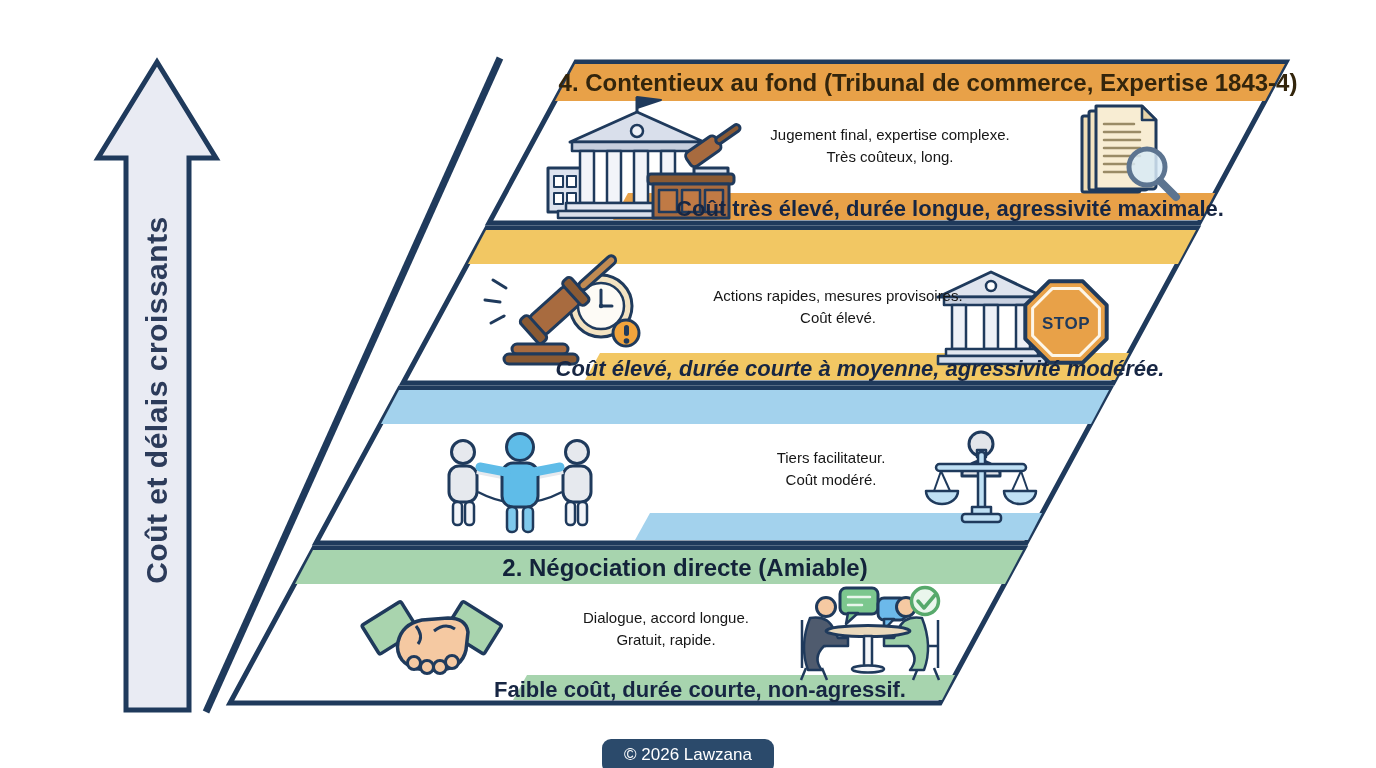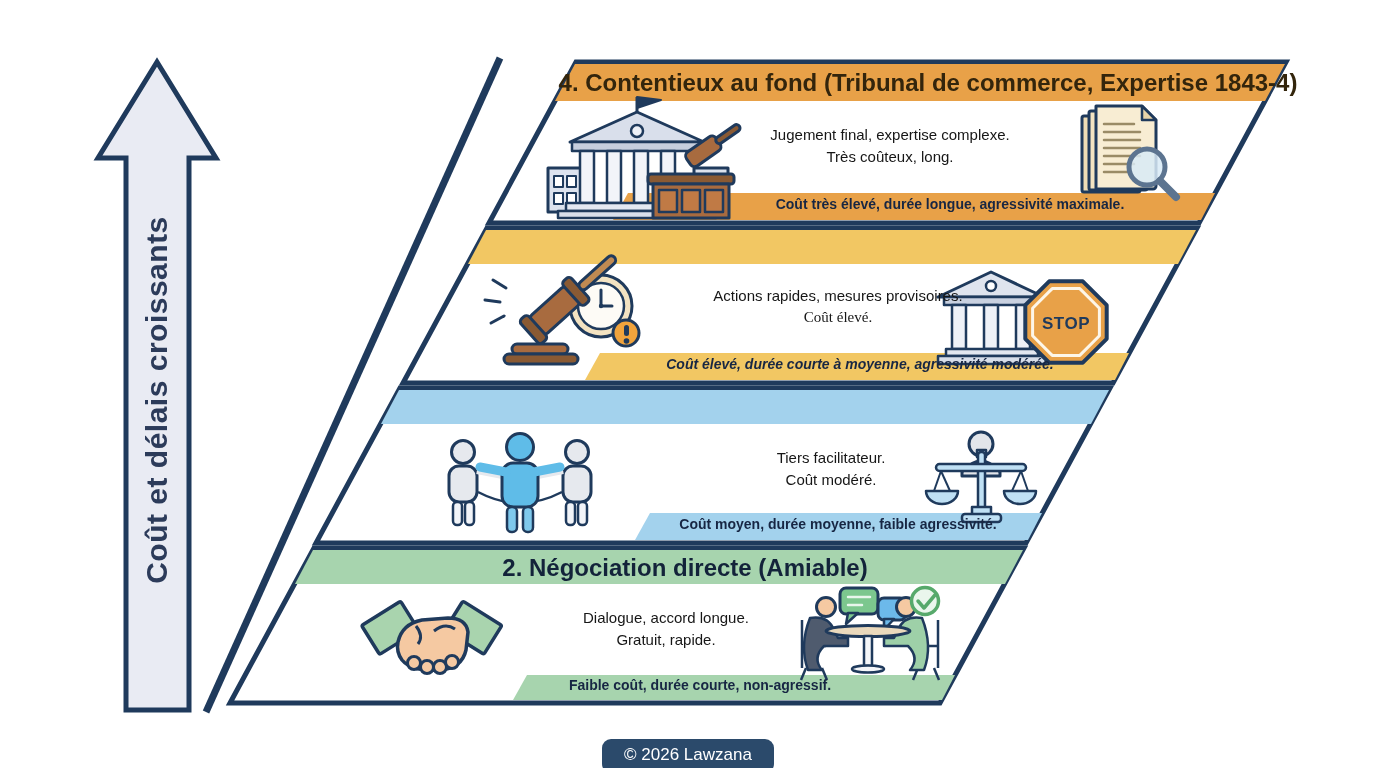--- a/index.html
+++ b/index.html
@@ -19,21 +19,21 @@
   *{margin:0;padding:0;box-sizing:border-box;}
   html,body{width:1376px;height:768px;background:#fff;overflow:hidden;
     font-family:"Liberation Sans", sans-serif;}
   #stage{position:relative;width:1376px;height:768px;background:#fff;}
   #shapes{position:absolute;left:0;top:0;}
   .txt{position:absolute;white-space:nowrap;transform:translateX(-50%);}
   .lvl-title{font-weight:bold;font-size:24px;}
   .warm{color:var(--warm-title-text);}
   .dark{color:var(--dark-title-text);}
   .body-line{font-size:15px;color:var(--body-text);}
-  .badge-line{font-weight:bold;font-size:14px;color:var(--badge-text);}
+  .badge-line{font-weight:bold;font-size:22px;color:var(--badge-text);}
   .arrow-label{position:absolute;left:157px;top:400px;
     transform:translate(-50%,-50%) rotate(-90deg);white-space:nowrap;
     font-weight:bold;font-size:30px;color:var(--arrow-text);letter-spacing:.5px;}
   .footer-pill{position:absolute;left:602px;top:739px;width:172px;height:34px;
     background:var(--footer-bg);border-radius:9px;color:#fff;font-size:17px;
     text-align:center;line-height:32px;}
 </style>
 </head>
 <body>
 
@@ -237,26 +237,25 @@
 </svg>
 
 <div class="arrow-label">Coût et délais croissants</div>
 
 <div class="txt lvl-title warm" style="left:928px;top:69px;">4. Contentieux au fond (Tribunal de commerce, Expertise 1843-4)</div>
 <div class="txt body-line" style="left:890px;top:126px;">Jugement final, expertise complexe.</div>
 <div class="txt body-line" style="left:890px;top:148px;">Très coûteux, long.</div>
 <div class="txt badge-line" style="left:950px;top:196px;">Coût très élevé, durée longue, agressivité maximale.</div>
 
 <div class="txt body-line" style="left:838px;top:287px;">Actions rapides, mesures provisoires.</div>
-<div class="txt body-line" style="left:838px;top:309px;font-family:Liberation Serif, serif;">Coût élevé.</div>
+<div class="txt body-line" style="left:838px;top:309px;">Coût élevé.</div>
 <div class="txt badge-line" style="left:860px;top:356px;font-style:italic;">Coût élevé, durée courte à moyenne, agressivité modérée.</div>
 
 <div class="txt body-line" style="left:831px;top:449px;">Tiers facilitateur.</div>
 <div class="txt body-line" style="left:831px;top:471px;">Coût modéré.</div>
-<div class="txt badge-line" style="left:838px;top:516px;">Coût moyen, durée moyenne, faible agressivité.</div>
 
 <div class="txt lvl-title dark" style="left:685px;top:554px;">2. Négociation directe (Amiable)</div>
 <div class="txt body-line" style="left:666px;top:609px;">Dialogue, accord longue.</div>
 <div class="txt body-line" style="left:666px;top:631px;">Gratuit, rapide.</div>
 <div class="txt badge-line" style="left:700px;top:677px;">Faible coût, durée courte, non-agressif.</div>
 
 <div class="footer-pill">
   <span>© 2026 Lawzana</span>
 </div>
 

